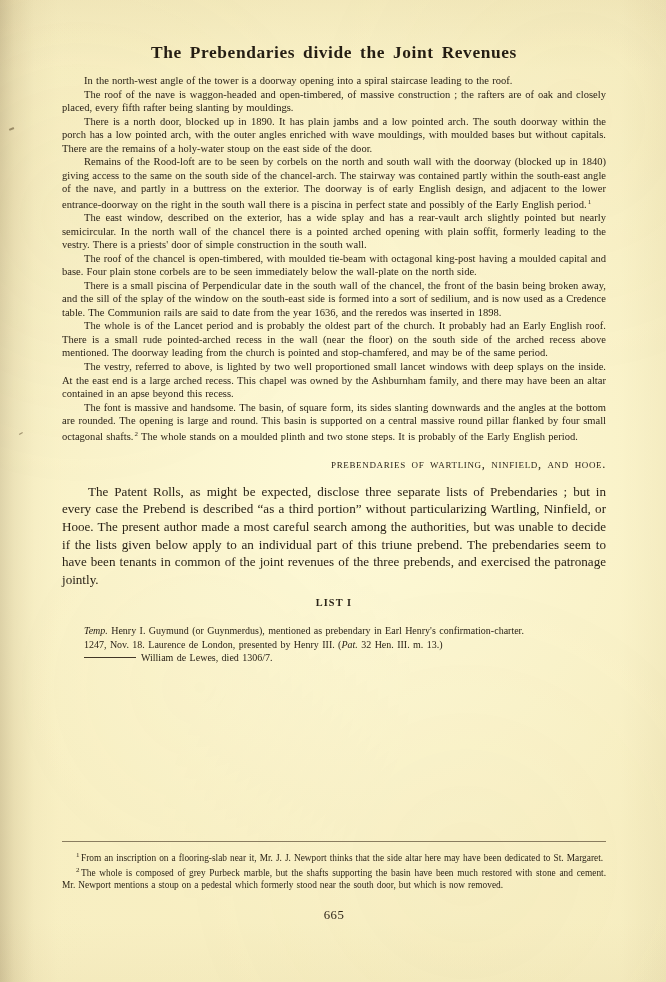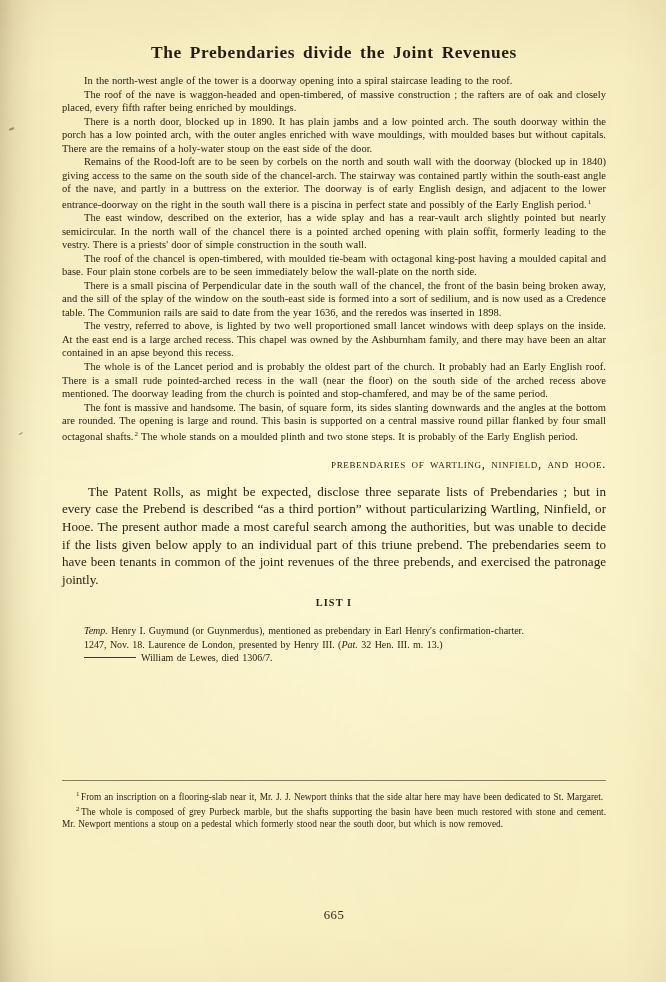--- a/index.html
+++ b/index.html
@@ -138,21 +138,21 @@
     width: 52px;
     border-bottom: 1.6px solid #413627;
     vertical-align: 3px;
     margin-right: 5px;
   }
 
   
   .footnote-area {
     position: absolute;
     left: 0;
-    top: 780px;
+    top: 841px;
     width: 544px;
   }
 
   .footnote-rule {
     width: 544px;
     height: 0;
     border-top: 1.1px solid #6a5c42;
     opacity: 0.78;
     margin-bottom: 7px;
   }
@@ -211,28 +211,28 @@
 
   <div class="speck speck-a"></div>
   <div class="speck speck-b"></div>
 
   <div class="content">
 
     <h1 class="page-heading">The Prebendaries divide the Joint Revenues</h1>
 
     <div class="body-block">
       <p class="para">In the north-west angle of the tower is a doorway opening into a spiral staircase leading to the roof.</p>
-      <p class="para">The roof of the nave is waggon-headed and open-timbered, of massive construction ; the rafters are of oak and closely placed, every fifth rafter being enriched by mouldings.</p>
+      <p class="para">The roof of the nave is waggon-headed and open-timbered, of massive construction ; the rafters are of oak and closely placed, every fifth rafter being slanting by mouldings.</p>
       <p class="para">There is a north door, blocked up in 1890. It has plain jambs and a low pointed arch. The south doorway within the porch has a low pointed arch, with the outer angles enriched with wave mouldings, with moulded bases but without capitals. There are the remains of a holy-water stoup on the east side of the door.</p>
       <p class="para"><span>Remains of the Rood-loft are to be seen by corbels on the north and south wall with the doorway (blocked up in 1840) giving access to the same on the south side of the chancel-arch. The stairway was contained partly within the south-east angle of the nave, and partly in a buttress on the exterior. The doorway is of early English design, and adjacent to the lower entrance-doorway on the right in the south wall there is a piscina in perfect state and possibly of the Early English period.</span><sup class="fn-ref">1</sup></p>
       <p class="para">The east window, described on the exterior, has a wide splay and has a rear-vault arch slightly pointed but nearly semicircular. In the north wall of the chancel there is a pointed arched opening with plain soffit, formerly leading to the vestry. There is a priests' door of simple construction in the south wall.</p>
       <p class="para">The roof of the chancel is open-timbered, with moulded tie-beam with octagonal king-post having a moulded capital and base. Four plain stone corbels are to be seen immediately below the wall-plate on the north side.</p>
       <p class="para">There is a small piscina of Perpendicular date in the south wall of the chancel, the front of the basin being broken away, and the sill of the splay of the window on the south-east side is formed into a sort of sedilium, and is now used as a Credence table. The Communion rails are said to date from the year 1636, and the reredos was inserted in 1898.</p>
+      <p class="para">The whole is of the Lancet period and is probably the oldest part of the church. It probably had an Early English roof. There is a small rude pointed-arched recess in the wall (near the floor) on the south side of the arched recess above mentioned. The doorway leading from the church is pointed and stop-chamfered, and may be of the same period.</p>
       <p class="para">The vestry, referred to above, is lighted by two well proportioned small lancet windows with deep splays on the inside. At the east end is a large arched recess. This chapel was owned by the Ashburnham family, and there may have been an altar contained in an apse beyond this recess.</p>
-      <p class="para">The whole is of the Lancet period and is probably the oldest part of the church. It probably had an Early English roof. There is a small rude pointed-arched recess in the wall (near the floor) on the south side of the arched recess above mentioned. The doorway leading from the church is pointed and stop-chamfered, and may be of the same period.</p>
       <p class="para"><span>The font is massive and handsome. The basin, of square form, its sides slanting downwards and the angles at the bottom are rounded. The opening is large and round. This basin is supported on a central massive round pillar flanked by four small octagonal shafts.</span><sup class="fn-ref">2</sup><span> The whole stands on a moulded plinth and two stone steps. It is probably of the Early English period.</span></p>
     </div>
 
     <h2 class="section-heading">Prebendaries of Wartling, Ninfield, and Hooe.</h2>
 
     <div class="big-block">
       <p class="para-large"><span>The Patent Rolls, as might be expected, disclose three separate lists of Prebendaries ; but in every case the Prebend is described </span><span>“as a third portion”</span><span> without particularizing Wartling, Ninfield, or Hooe. The present author made a most careful search among the authorities, but was unable to decide if the lists given below apply to an individual part of this triune prebend. The prebendaries seem to have been tenants in common of the joint revenues of the three prebends, and exercised the patronage jointly.</span></p>
     </div>
 
     <h3 class="list-heading">LIST I</h3>

